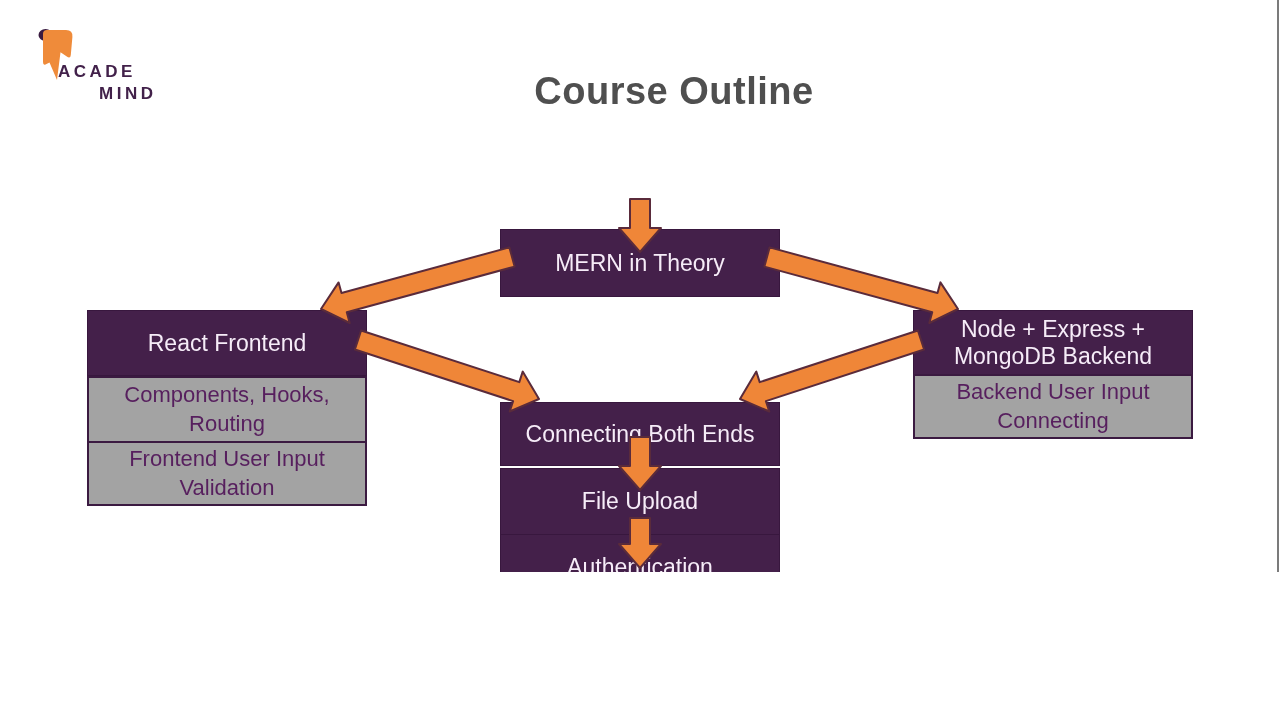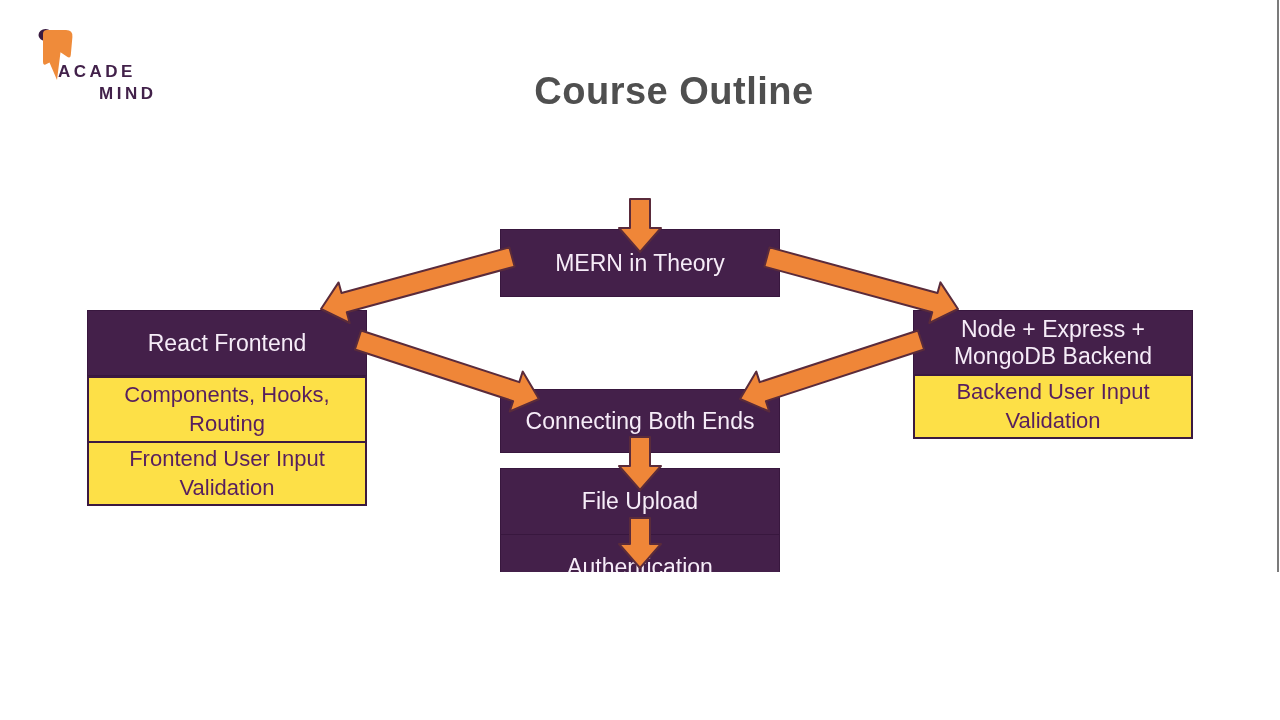--- a/index.html
+++ b/index.html
@@ -14,28 +14,28 @@
   .logo{position:absolute;left:30px;top:24px;width:150px;height:90px;}
   .box{
     position:absolute;display:flex;align-items:center;justify-content:center;
     text-align:center;box-sizing:border-box;
   }
   .dark{
     background:#44204a;color:#f6ecf8;font-size:23px;
     border:1px solid #38173e;
   }
   .light{
-    background:#fde047;color:#571f5e;font-size:22px;line-height:1.28;
+    background:#a3a3a3;color:#571f5e;font-size:22px;line-height:1.28;
     border:2px solid #3b1a41;
   }
   
   .c{left:500px;width:280px;}
   #box-getting-started{top:151px;height:67px;}
   #box-mern{top:229px;height:68px;}
-  #box-connecting{top:389px;height:64px;}
+  #box-connecting{top:402px;height:64px;}
   #box-file-upload{top:468px;height:67px;}
   #box-auth{top:534px;height:66px;}
   
   .stack{position:absolute;top:310px;width:280px;}
   #stack-left{left:87px;}
   #stack-right{left:913px;}
   .stack .box{position:relative;width:100%;}
   .stack-header{height:66px;padding:0 28px;}
   .stack-sub1{height:67px;padding:0 20px;}
   .stack-sub2{height:65px;margin-top:-2px;padding:0 20px;}
@@ -82,21 +82,21 @@
     <div class="box light stack-sub2">
       <span>Frontend User Input Validation</span>
     </div>
   </div>
 
   <div class="stack" id="stack-right">
     <div class="box dark stack-header">
       <span>Node + Express + MongoDB Backend</span>
     </div>
     <div class="box light stack-sub2">
-      <span>Backend User Input Validation</span>
+      <span>Backend User Input Connecting</span>
     </div>
   </div>
 
   <svg id="arrow-layer" width="1280" height="720" viewBox="0 0 1280 720">
       <polygon points="630.0,199.0 630.0,228.0 619.0,228.0 640.0,252.0 661.0,228.0 650.0,228.0 650.0,199.0" fill="#ef8638" stroke="#5a2b3b" stroke-width="2" stroke-linejoin="round"></polygon>
       <polygon points="509.4,247.4 341.5,293.0 338.6,282.4 321.0,309.0 349.7,323.0 346.8,312.3 514.6,266.6" fill="#ef8638" stroke="#5a2b3b" stroke-width="2" stroke-linejoin="round"></polygon>
       <polygon points="764.4,266.6 932.2,312.3 929.3,323.0 958.0,309.0 940.4,282.4 937.5,293.0 769.6,247.4" fill="#ef8638" stroke="#5a2b3b" stroke-width="2" stroke-linejoin="round"></polygon>
       <polygon points="354.9,349.5 513.1,401.1 509.7,411.5 539.0,399.0 522.7,371.6 519.3,382.1 361.1,330.5" fill="#ef8638" stroke="#5a2b3b" stroke-width="2" stroke-linejoin="round"></polygon>
       <polygon points="917.9,330.5 759.7,382.1 756.3,371.6 740.0,399.0 769.3,411.5 765.9,401.1 924.1,349.5" fill="#ef8638" stroke="#5a2b3b" stroke-width="2" stroke-linejoin="round"></polygon>
       <polygon points="630.0,437.0 630.0,466.0 619.0,466.0 640.0,490.0 661.0,466.0 650.0,466.0 650.0,437.0" fill="#ef8638" stroke="#5a2b3b" stroke-width="2" stroke-linejoin="round"></polygon>

